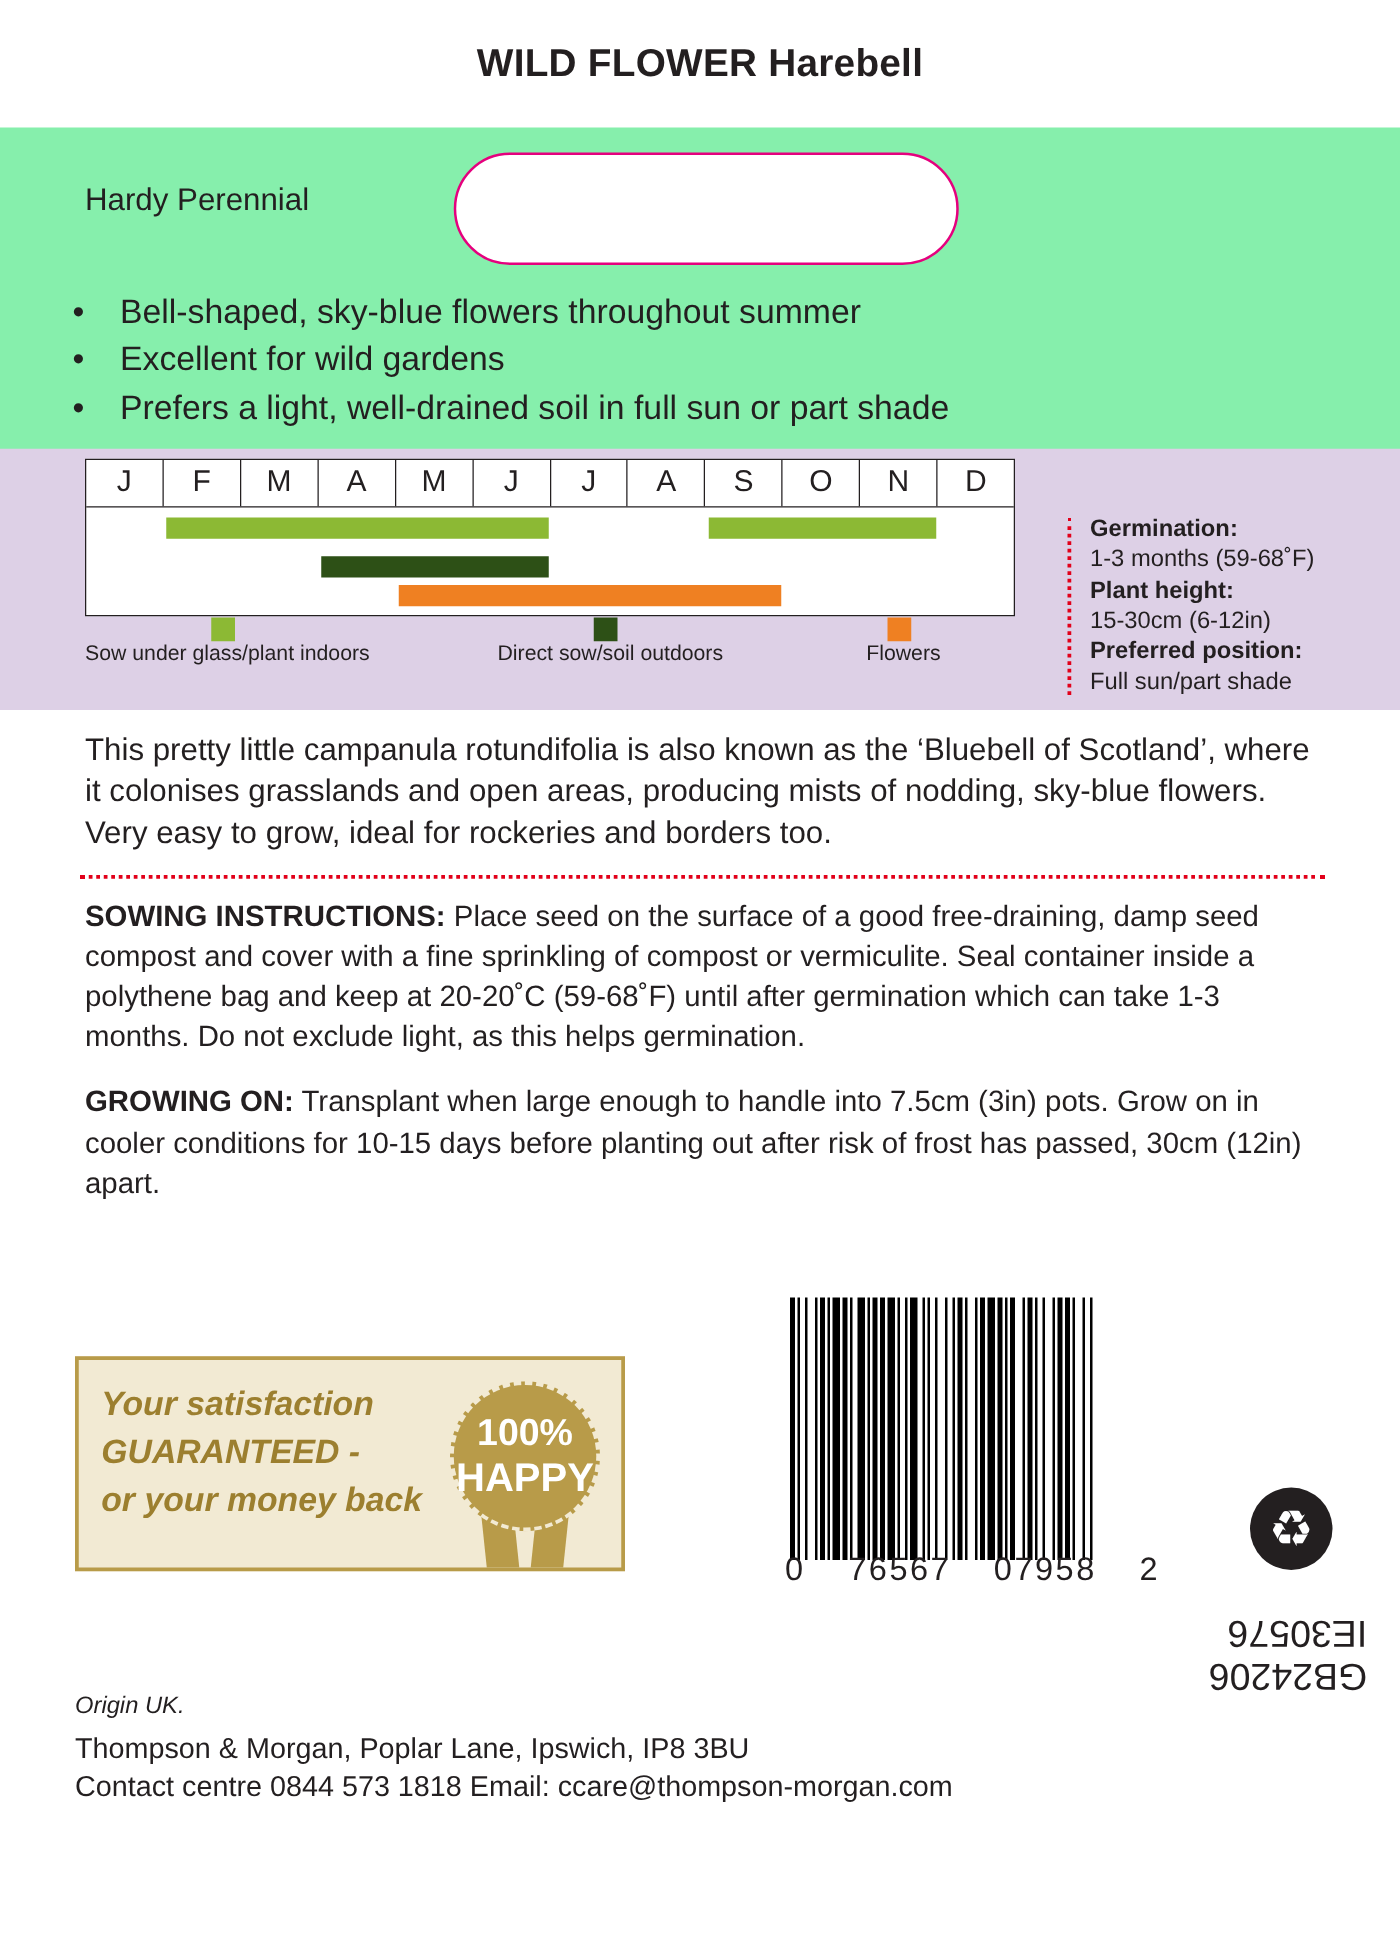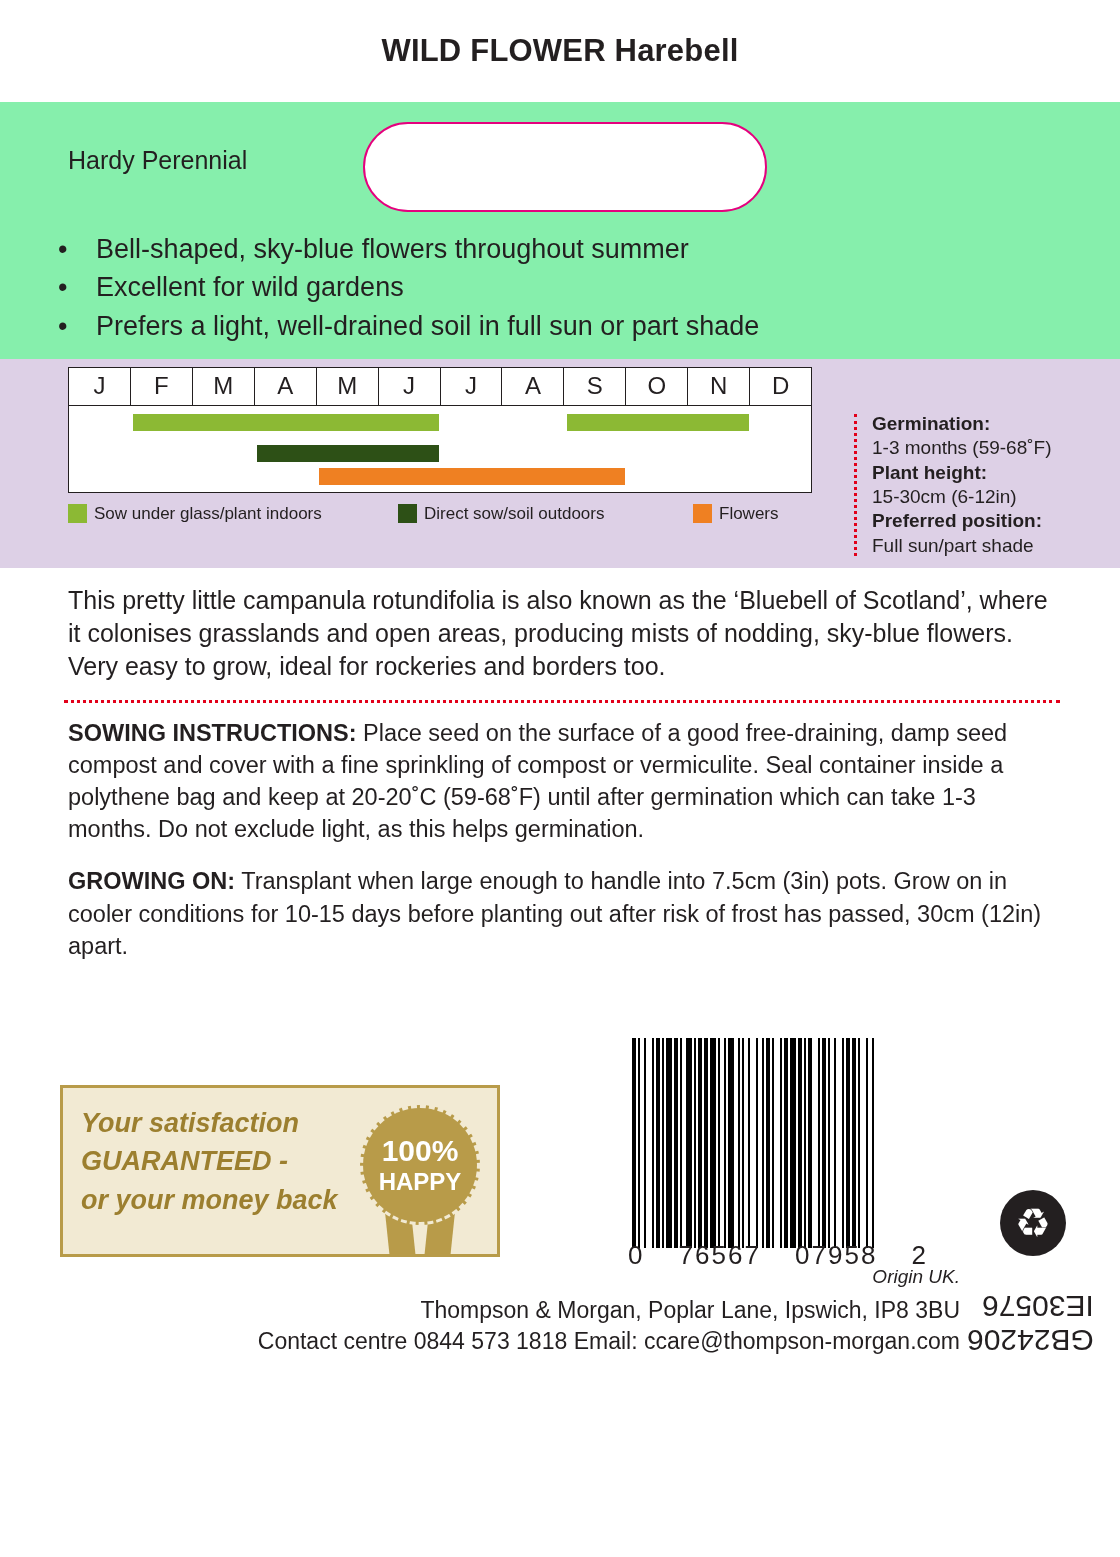--- a/index.html
+++ b/index.html
@@ -107,21 +107,21 @@
     position: absolute;
     height: 17px;
   }
   .legend {
     display: flex;
     margin-top: 9px;
     width: 744px;
     font-size: 17px;
     align-items: center;
   }
-  .legitem { display: flex; align-items: center; }
+  .legitem { display: flex; align-items: center; flex-direction: column; }
   .swatch { width: 19px; height: 19px; margin-right: 7px; }
   .leg-label { white-space: nowrap; }
 
   
   .calright {
     margin-left: 16px;
     padding-left: 18px;
     font-size: 19px;
     line-height: 1.28;
     position: relative;
@@ -191,21 +191,21 @@
     border: 3px dashed #f2ead3;
     display: flex;
     flex-direction: column;
     align-items: center;
     justify-content: center;
     color: #ffffff;
     font-weight: bold;
     line-height: 1;
   }
   .rosette .p100 { font-size: 30px; }
-  .rosette .happy { font-size: 24px; margin-top: 4px; }
+  .rosette .happy { font-size: 32px; margin-top: 4px; }
   .ribbon {
     position: absolute;
     width: 26px; height: 46px;
     background: #b89b49;
     bottom: -18px;
   }
   .ribbon.l { left: 38px; transform: skewX(6deg); }
   .ribbon.r { left: 78px; transform: skewX(-6deg); }
 
   
@@ -240,25 +240,24 @@
     background: #231f20;
     color: #fff;
     display: flex; align-items: center; justify-content: center;
     font-size: 40px;
   }
 
   
   .footer {
     position: absolute;
     left: 60px;
-    top: 1264px;
+    top: 1352px;
     width: 900px;
     font-size: 23px;
     line-height: 1.36;
-    text-align: right;
   }
   .origin { font-style: italic; font-size: 19px; margin-bottom: 5px; }
 
   .codes {
     position: absolute;
     right: 26px;
     top: 1290px;
     transform: rotate(180deg);
     text-align: left;
     font-size: 30px;

